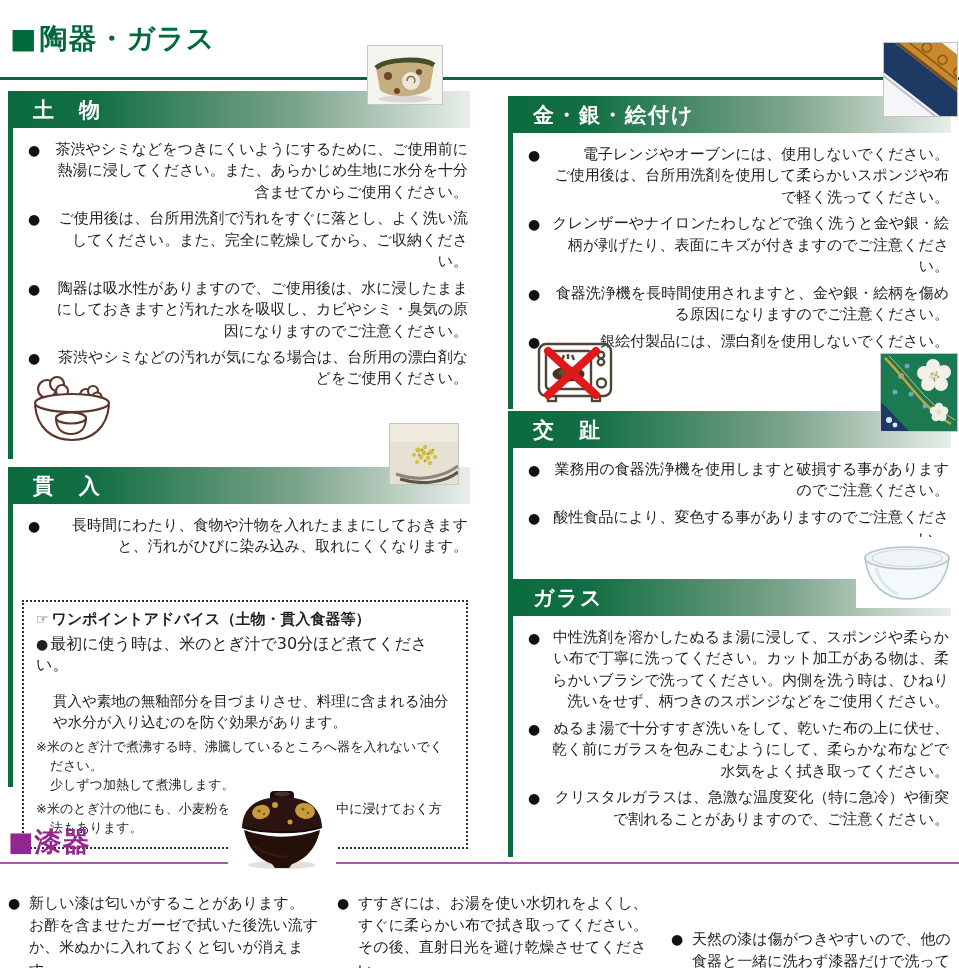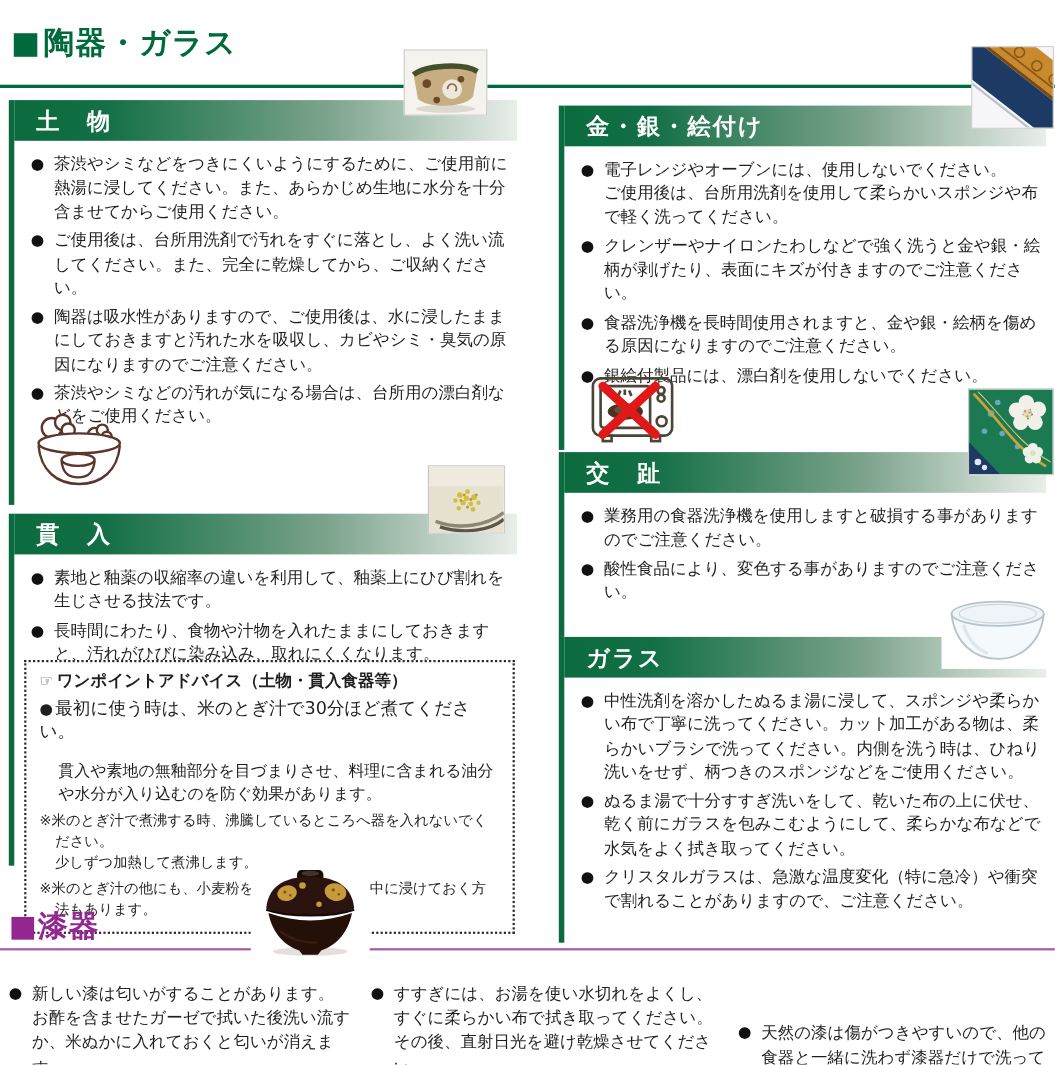--- a/index.html
+++ b/index.html
@@ -11,21 +11,21 @@
   .main-title{font-size:28px;font-weight:bold;color:#006a3c;letter-spacing:1px;line-height:1.2;}
   .main-title .marker{margin-right:2px;}
   .rule-green{background:#006a3c;}
   .rule-purple{background:#a25aa2;}
 
   
   .section{border-left:5px solid #0b6b3e;box-sizing:border-box;}
   .sec-bar{height:37px;display:flex;align-items:center;
            background:linear-gradient(90deg,#0b6b3e 0%,#136f46 18%,#7ba38c 62%,#e9eee9 100%);}
   .sec-bar-label{color:#fff;font-weight:bold;font-size:21px;padding-left:20px;letter-spacing:2px;text-align:center;}
-  .sec-content{padding:11px 2px 0 15px;}
+  .sec-content{padding:11px 2px 0 15px;text-align:right;}
 
   .bullet{position:relative;padding-left:21px;font-size:15px;line-height:1.43;
           margin-bottom:5px;white-space:pre-line;}
   .bullet::before{content:"●";position:absolute;left:0;top:1px;font-size:14px;color:#111;}
 
   
   .photo{position:absolute;background:#fff;z-index:5;}
   .bordered{border:1px solid #c6c6c6;box-sizing:border-box;}
   .photo svg{display:block;}
 
@@ -97,21 +97,20 @@
       <circle cx="43" cy="35" r="9" fill="#ece7da"></circle>
       <path d="M43,35 m-4,0 a4,4 0 1 1 7,2" fill="none" stroke="#8a6a3a" stroke-width="1.5"></path>
     </svg>
   </div>
 
   <div class="abs section" style="left:8px;top:451px;width:462px;height:320px;">
     <div class="sec-bar">
       <span class="sec-bar-label">貫　入</span>
     </div>
     <div class="sec-content">
-      <div class="bullet">素地と釉薬の収縮率の違いを利用して、釉薬上にひび割れを生じさせる技法です。</div>
       <div class="bullet">長時間にわたり、食物や汁物を入れたままにしておきますと、汚れがひびに染み込み、取れにくくなります。</div>
     </div>
   </div>
 
   <div class="photo bordered" style="left:389px;top:423px;width:70px;height:62px;">
     <svg width="68" height="60" viewBox="0 0 68 60">
       <rect width="68" height="60" fill="#e6e1d0"></rect>
       <rect width="68" height="18" fill="#eeeadd"></rect>
       <g fill="#d2bf3e">
         <circle cx="28" cy="26" r="2.6"></circle>

